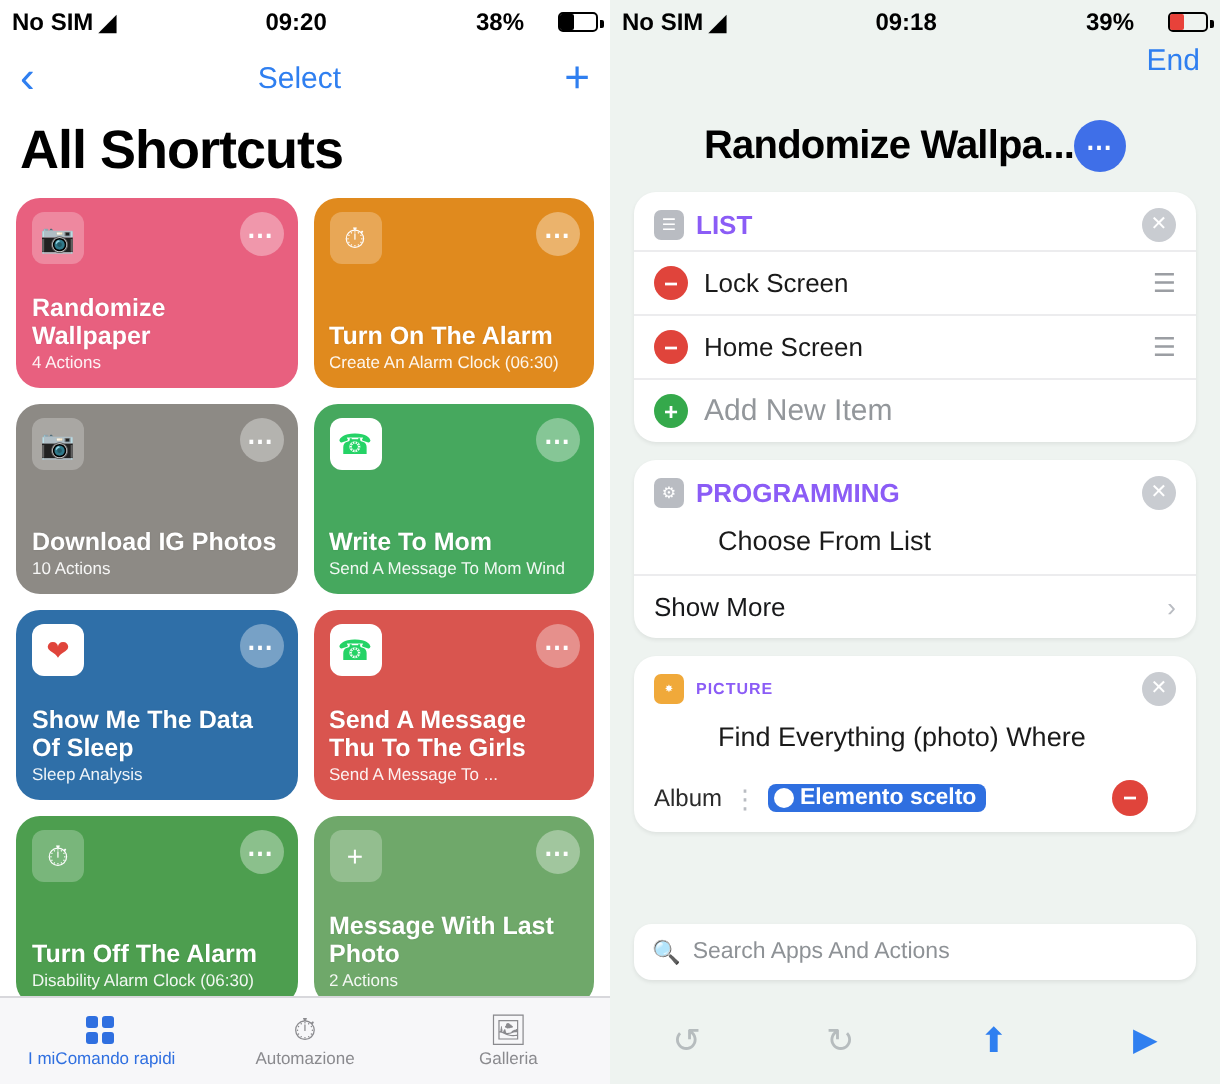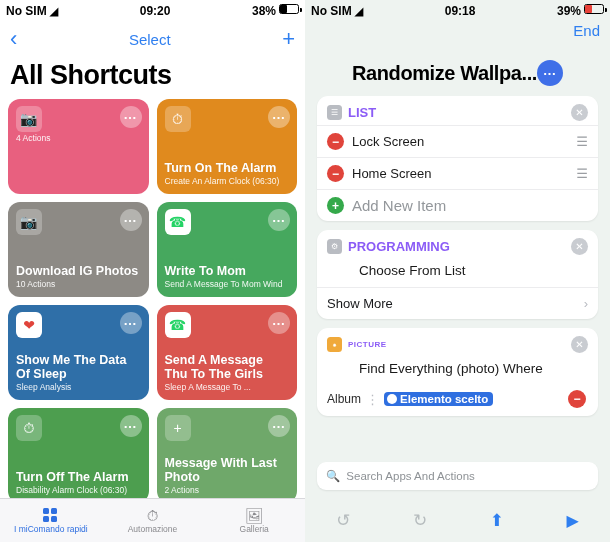--- a/index.html
+++ b/index.html
@@ -15,21 +15,21 @@
   .right { width:305px; background:#eef3f0; }
 
   
   .statusbar {
     height:22px; display:flex; align-items:center;
     font-size:12px; font-weight:bold; color:#000;
     padding:0 6px;
   }
   .sb-left { display:flex; align-items:center; gap:3px; flex:0 0 auto; }
   .sb-center { flex:1; text-align:center; font-size:12px; }
-  .sb-right { display:flex; align-items:flex-start; gap:3px; flex:0 0 auto; }
+  .sb-right { display:flex; align-items:center; gap:17px; flex:0 0 auto; }
   .wifi { font-size:11px; }
   .batt {
     width:20px; height:10px; border:1.4px solid #000; border-radius:2.5px;
     position:relative; display:inline-block;
   }
   .batt:after {
     content:""; position:absolute; right:-3.5px; top:2.5px;
     width:2px; height:4px; background:#000; border-radius:0 1px 1px 0;
   }
   .batt i { display:block; height:100%; background:#000; border-radius:1px; }
@@ -156,21 +156,21 @@
   .hamb { width:16px; color:#9b9ea3; font-size:13px; text-align:right; }
   .chev { color:#b9bcc2; font-size:13px; }
   .blk-body { padding:4px 10px 9px 10px; font-size:13.5px; color:#1a1a1a;margin-left:32px; }
   .show-more {
     display:flex; align-items:center; justify-content:space-between;
     padding:8px 10px; border-top:1px solid #ececee;
     font-size:13px; color:#17181a;
   }
   .album-row {
     display:flex; align-items:center; gap:5px;
-    padding:5px 12px 8px 10px; font-size:12px; color:#2b2b2b;
+    padding:5px 24px 8px 10px; font-size:12px; color:#2b2b2b;
     position:relative;
   }
   .chip {
     background:#2f6fe0; color:#fff; font-size:11.5px; font-weight:bold;
     border-radius:4px; padding:1px 5px 1px 3px;
     display:inline-flex; align-items:center; gap:3px;
   }
   .chip .dotm {
     width:10px; height:10px; border-radius:50%; background:#fff;
     display:inline-block;
@@ -223,20 +223,21 @@
       <div class="nav-plus">+</div>
     </div>
 
     <div class="big-title">All Shortcuts</div>
 
     <div class="grid">
 
       <div class="card" style="background:#e8607f">
         <div class="glyph">📷</div>
         <div class="dots">⋯</div>
+        <div class="c-title">Randomize Wallpaper</div>
         <div class="c-sub">4 Actions</div>
       </div>
 
       <div class="card" style="background:#e08a1e">
         <div class="glyph">⏱</div>
         <div class="dots">⋯</div>
         <div class="c-title">Turn On The Alarm</div>
         <div class="c-sub">Create An Alarm Clock (06:30)</div>
       </div>
 
@@ -258,21 +259,21 @@
         <div class="glyph" style="background:#fff;color:#e0443b">❤</div>
         <div class="dots">⋯</div>
         <div class="c-title">Show Me The Data Of Sleep</div>
         <div class="c-sub">Sleep Analysis</div>
       </div>
 
       <div class="card" style="background:#d9554f">
         <div class="glyph" style="background:#fff;color:#25d366">☎</div>
         <div class="dots">⋯</div>
         <div class="c-title">Send A Message Thu To The Girls</div>
-        <div class="c-sub">Sleep A Message To ...</div>
+        <div class="c-sub">Send A Message To ...</div>
       </div>
 
       <div class="card" style="background:#4d9e4f">
         <div class="glyph">⏱</div>
         <div class="dots">⋯</div>
         <div class="c-title">Turn Off The Alarm</div>
         <div class="c-sub">Disability Alarm Clock (06:30)</div>
       </div>
 
       <div class="card" style="background:#6fa86a">

